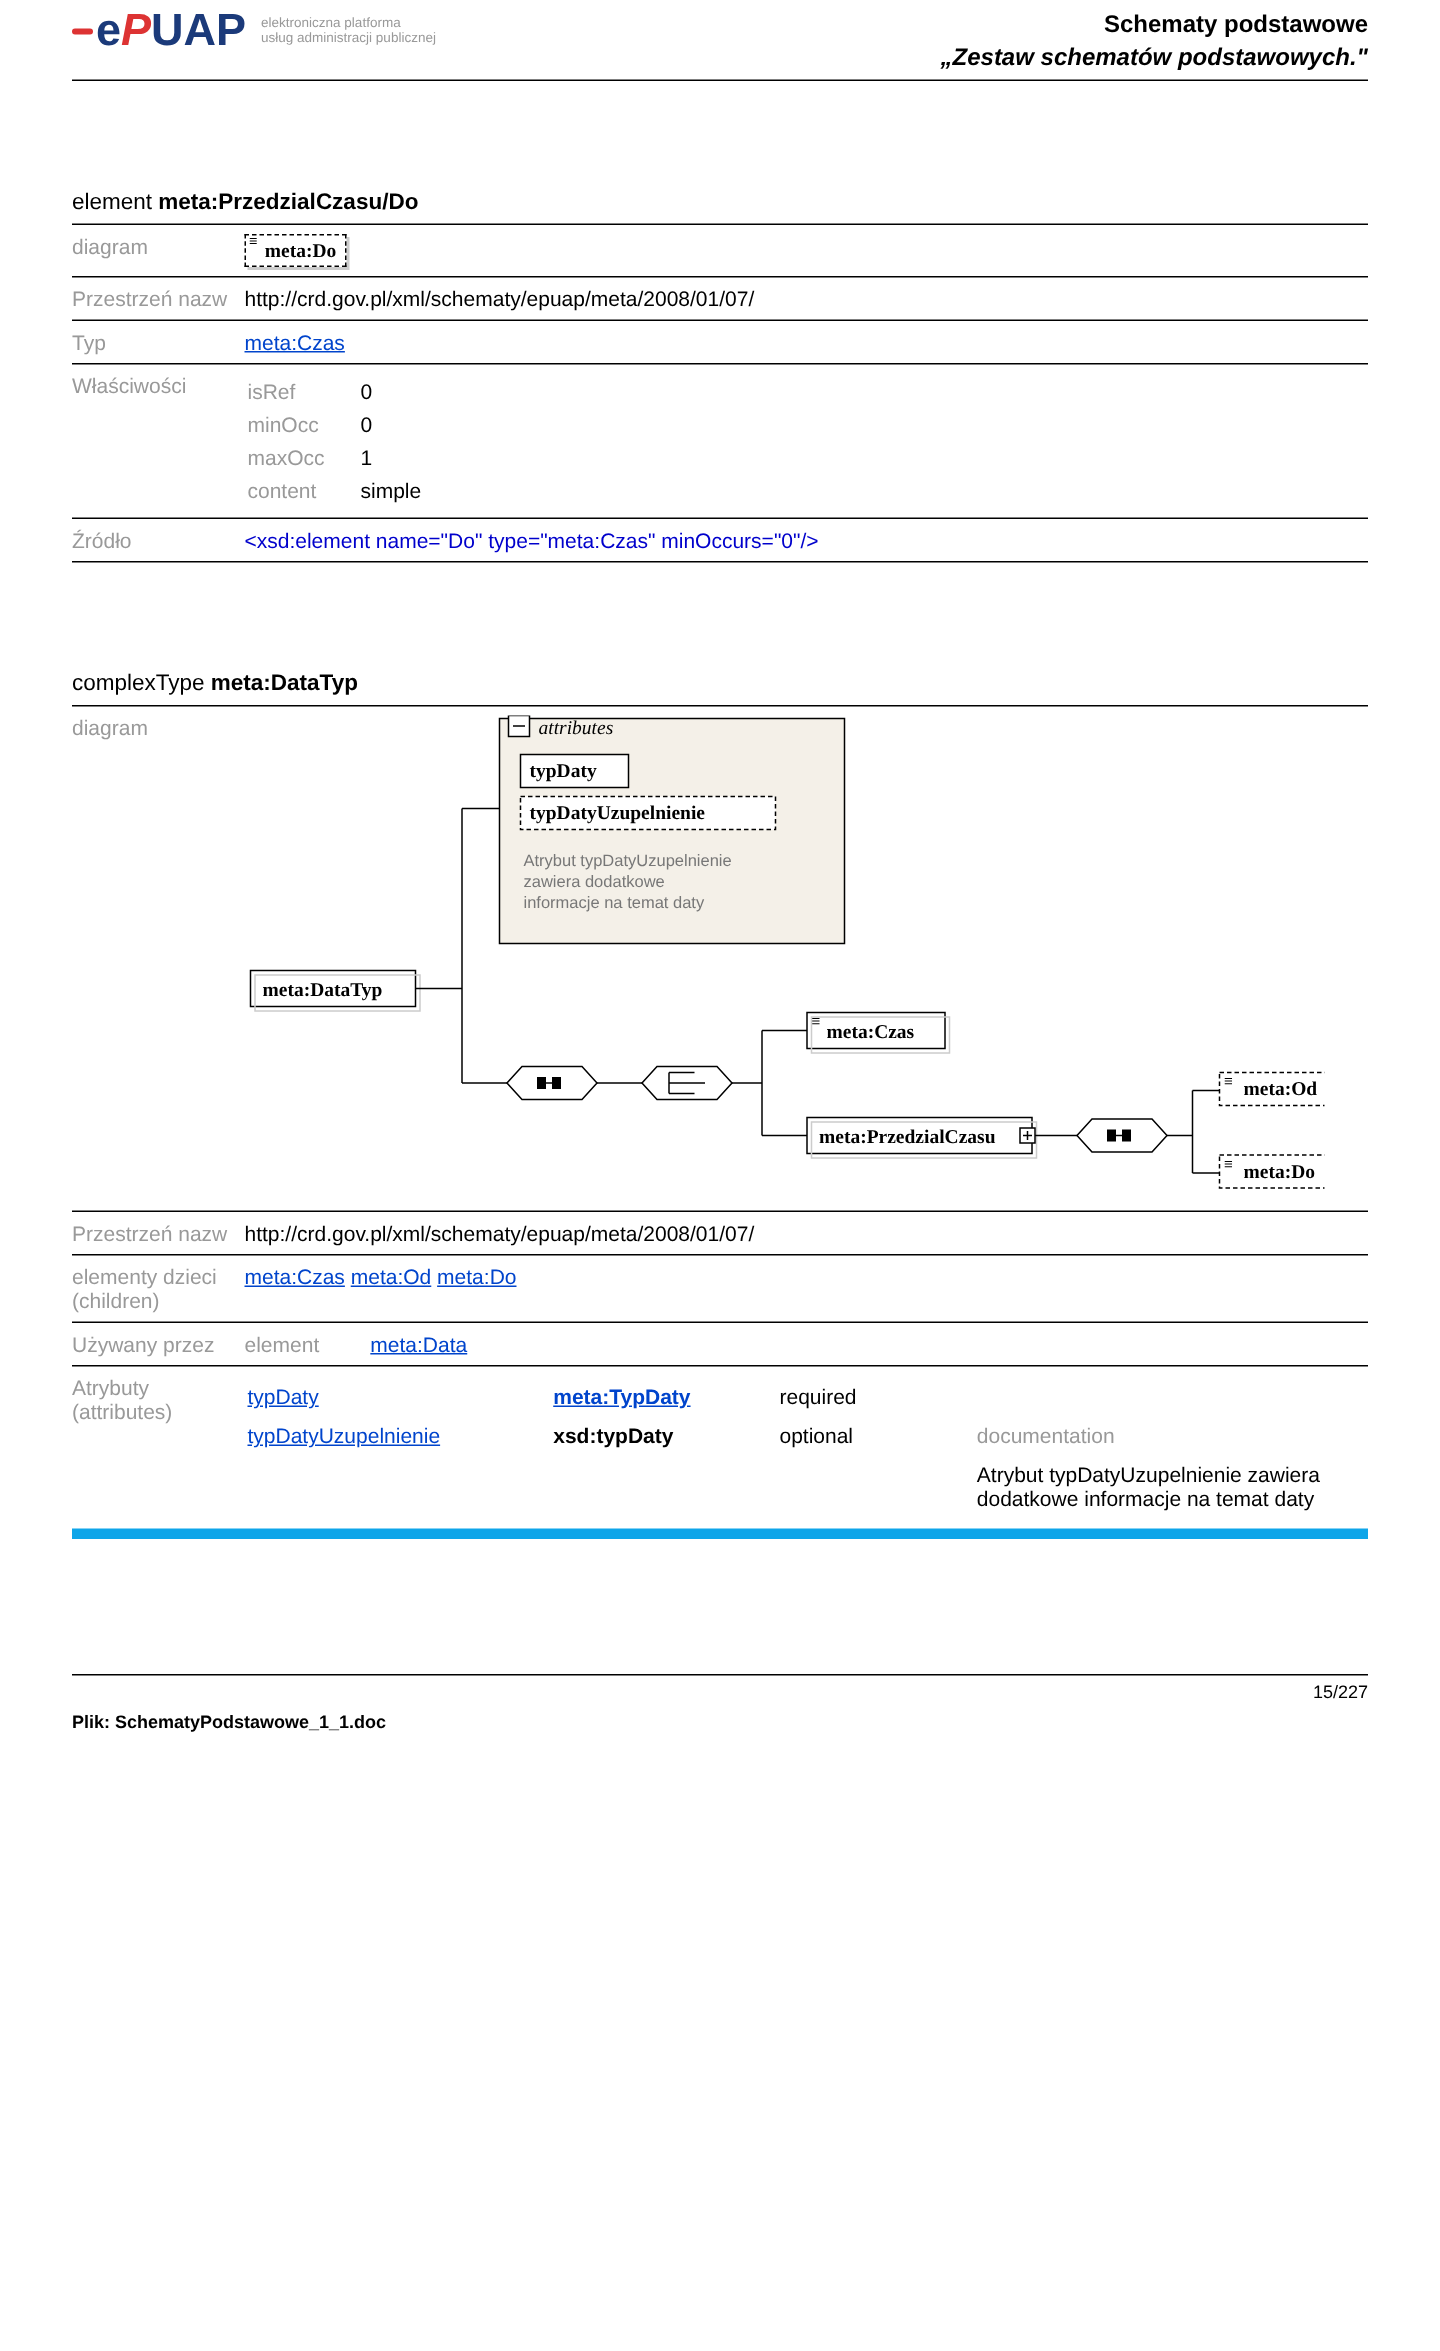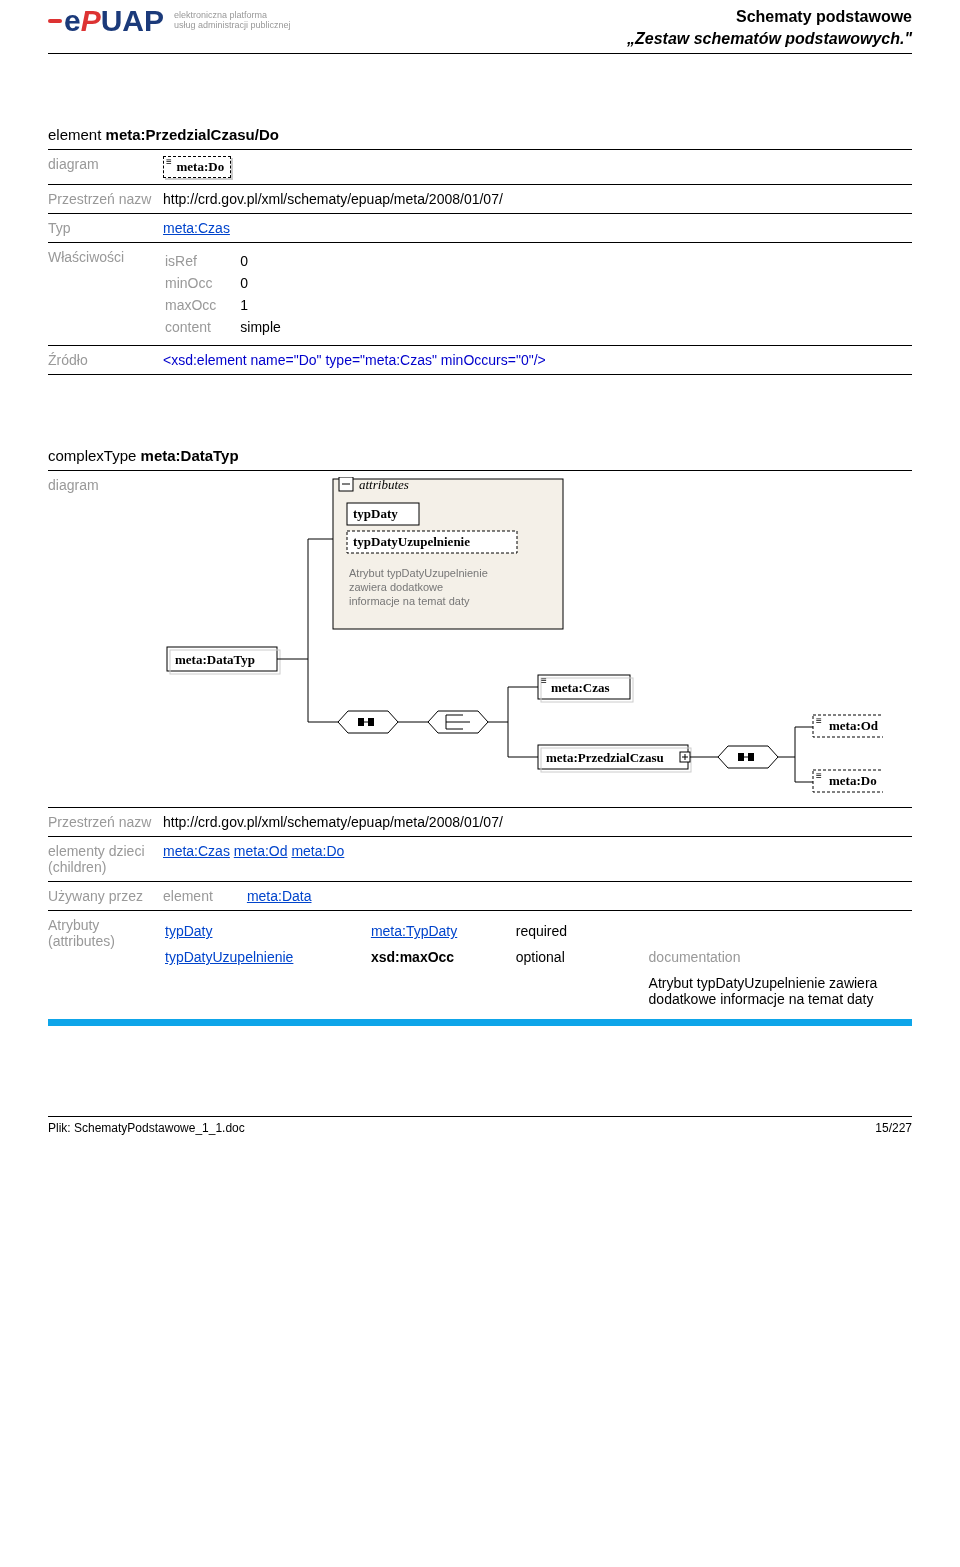--- a/index.html
+++ b/index.html
@@ -100,21 +100,21 @@
   }
 
   .footer {
     border-top:1.5px solid #000;
     margin-top:90px;
     font-size:12px;
     padding-top:4px;
     display:flex;
     justify-content:space-between;
   }
-  .footer .left { font-weight:normal; }
+  .footer .left { font-weight:bold;margin-top:20px; }
 </style>
 </head>
 <body>
 
 <div class="page">
 
   <div class="header">
     <div class="logo-block">
       <span class="logo-e">
         <span class="logo-dash"></span>e<span class="logo-u" style="font-style:italic;">P</span><span class="logo-ap">UAP</span>
@@ -298,29 +298,29 @@
     </div>
   </div>
 
   <div class="row" style="border-bottom:7px solid #0ea5e9;">
     <div class="label">Atrybuty (attributes)</div>
     <div class="content">
       <table class="attr-table">
         <tbody>
         <tr>
           <td><a class="link" href="#">typDaty</a></td>
-          <td><a class="link" href="#" style="font-weight:normal;">meta:TypDaty</a></td>
+          <td><a class="link" href="#" style="font-weight:bold;">meta:TypDaty</a></td>
           <td>required</td>
           <td></td>
           <td></td>
           <td></td>
         </tr>
         <tr>
           <td><a class="link" href="#">typDatyUzupelnienie</a></td>
-          <td><span style="font-weight:bold;">xsd:maxOcc</span></td>
+          <td><span style="font-weight:bold;">xsd:typDaty</span></td>
           <td>optional</td>
           <td></td>
           <td></td>
           <td style="color:#999;">documentation</td>
         </tr>
         <tr>
           <td colspan="5"></td>
           <td style="max-width:180px;">Atrybut typDatyUzupelnienie zawiera dodatkowe informacje na temat daty</td>
         </tr>
       </tbody>

